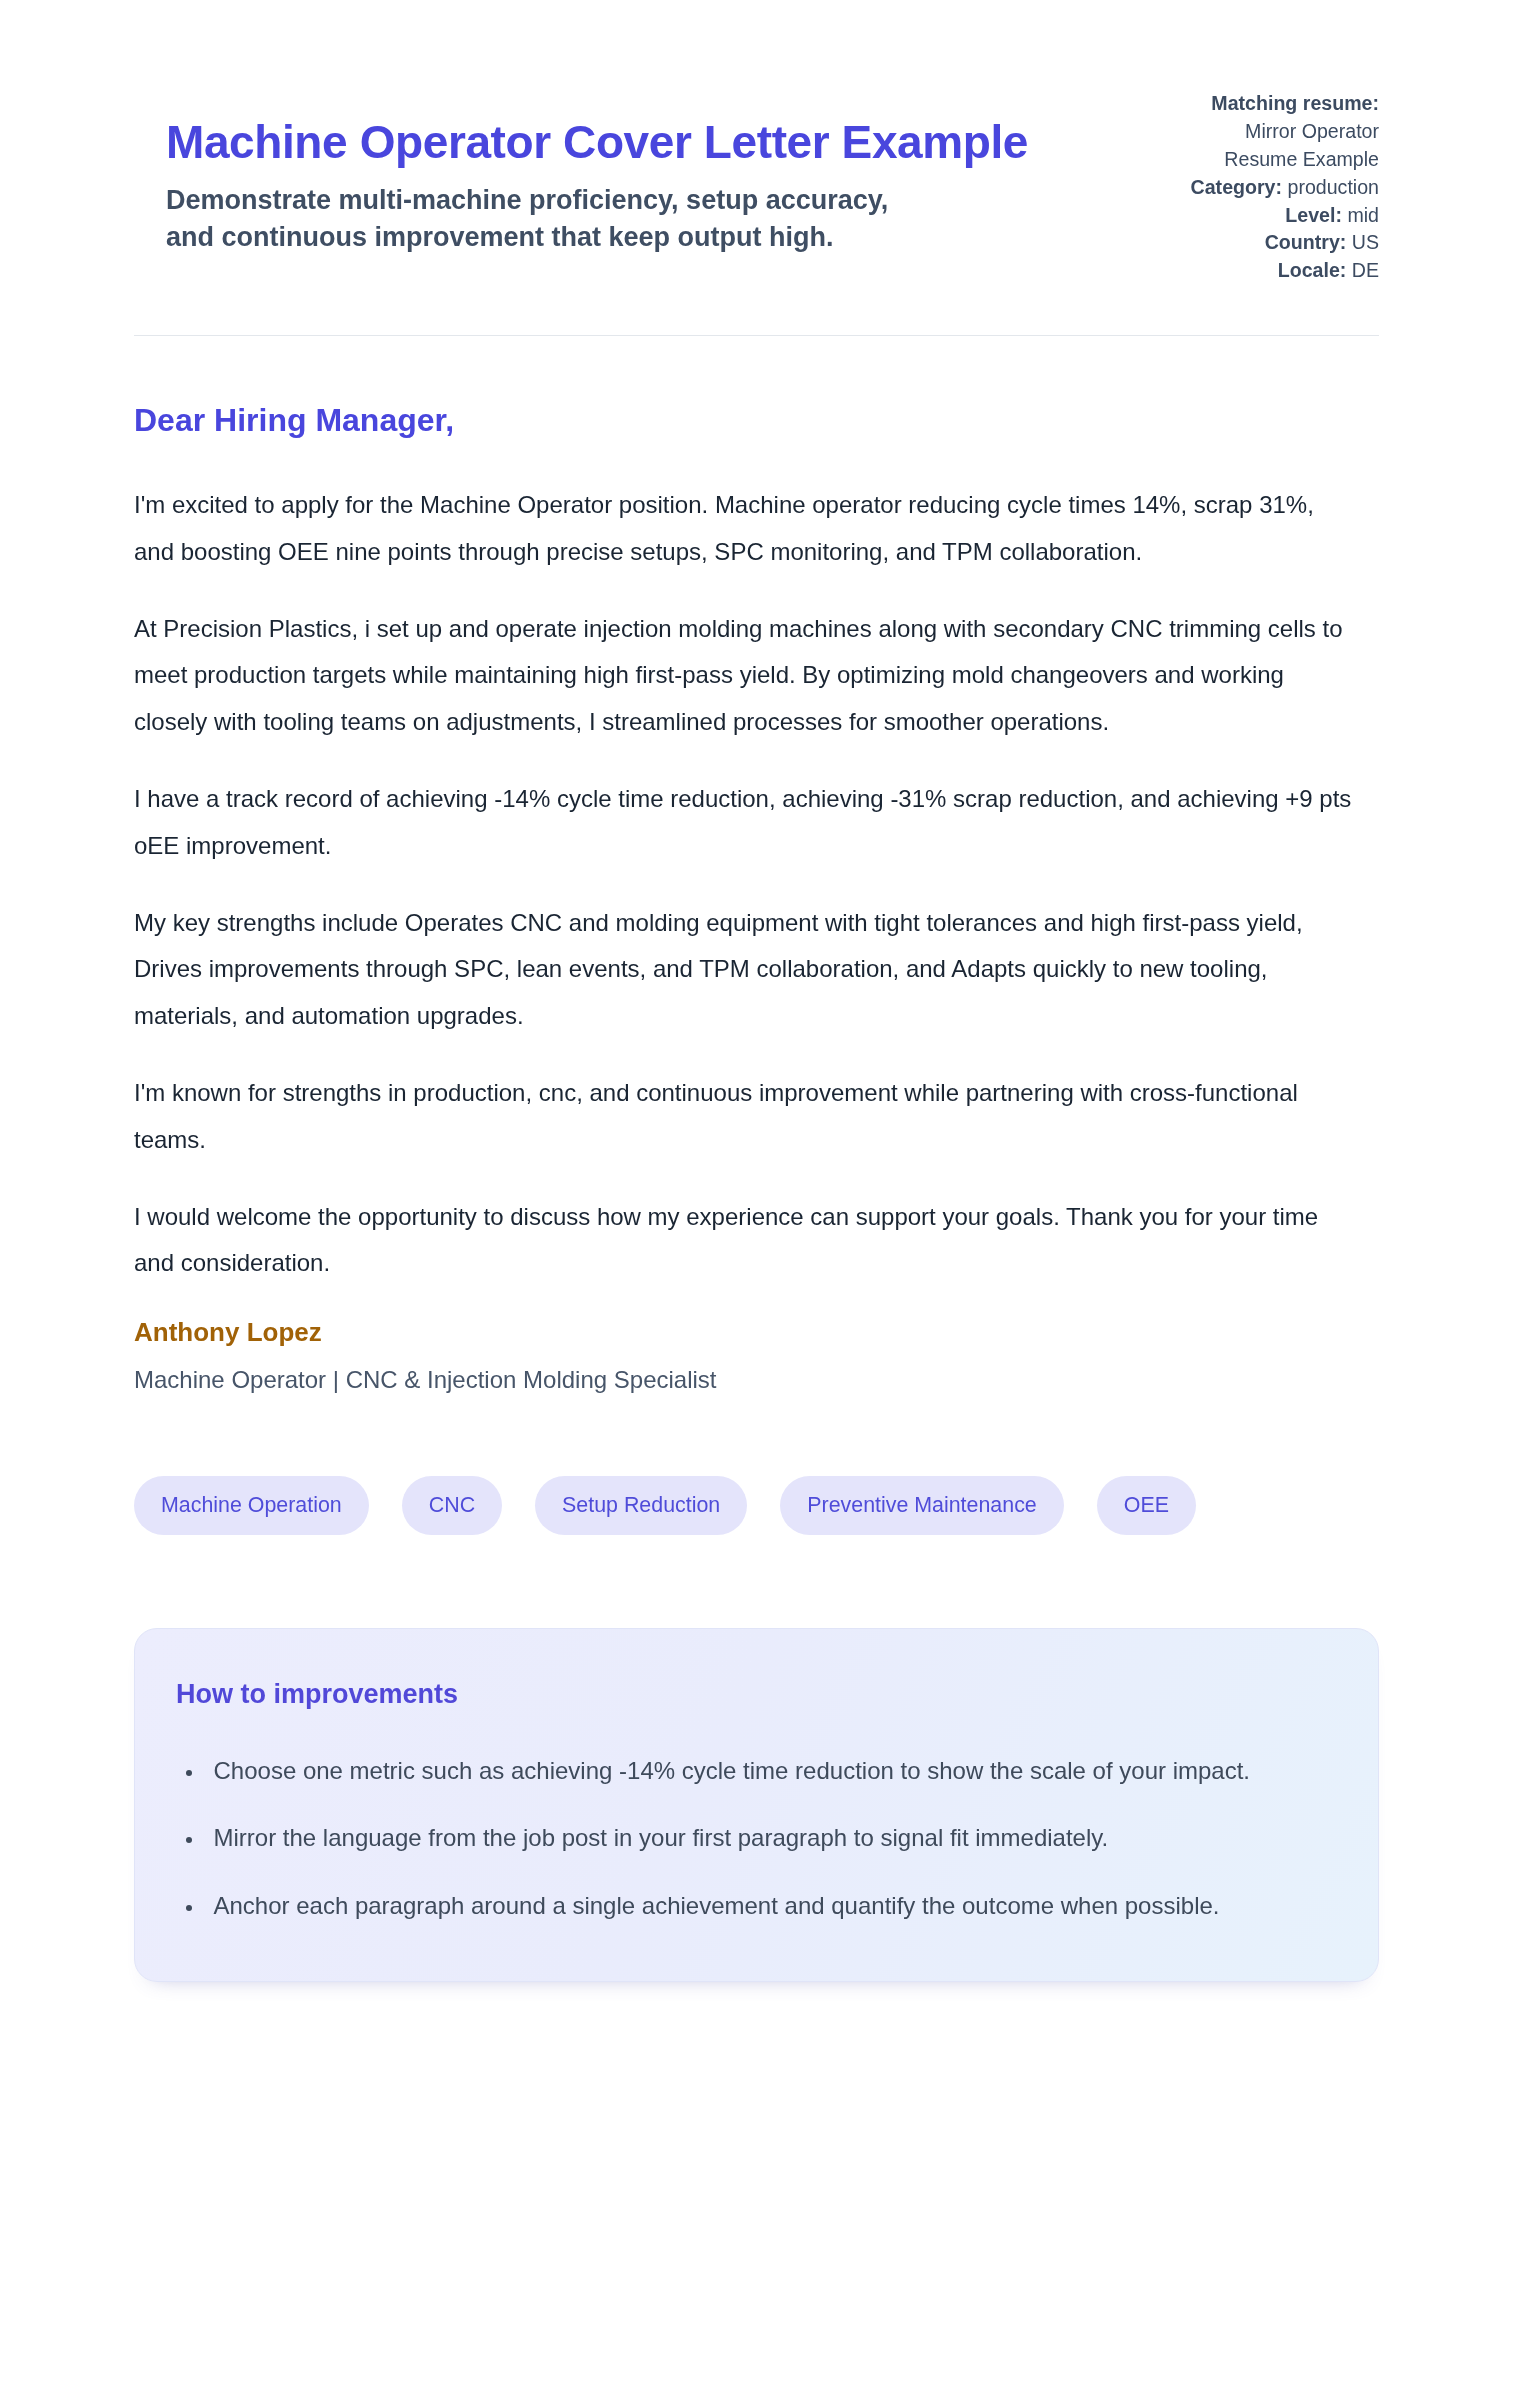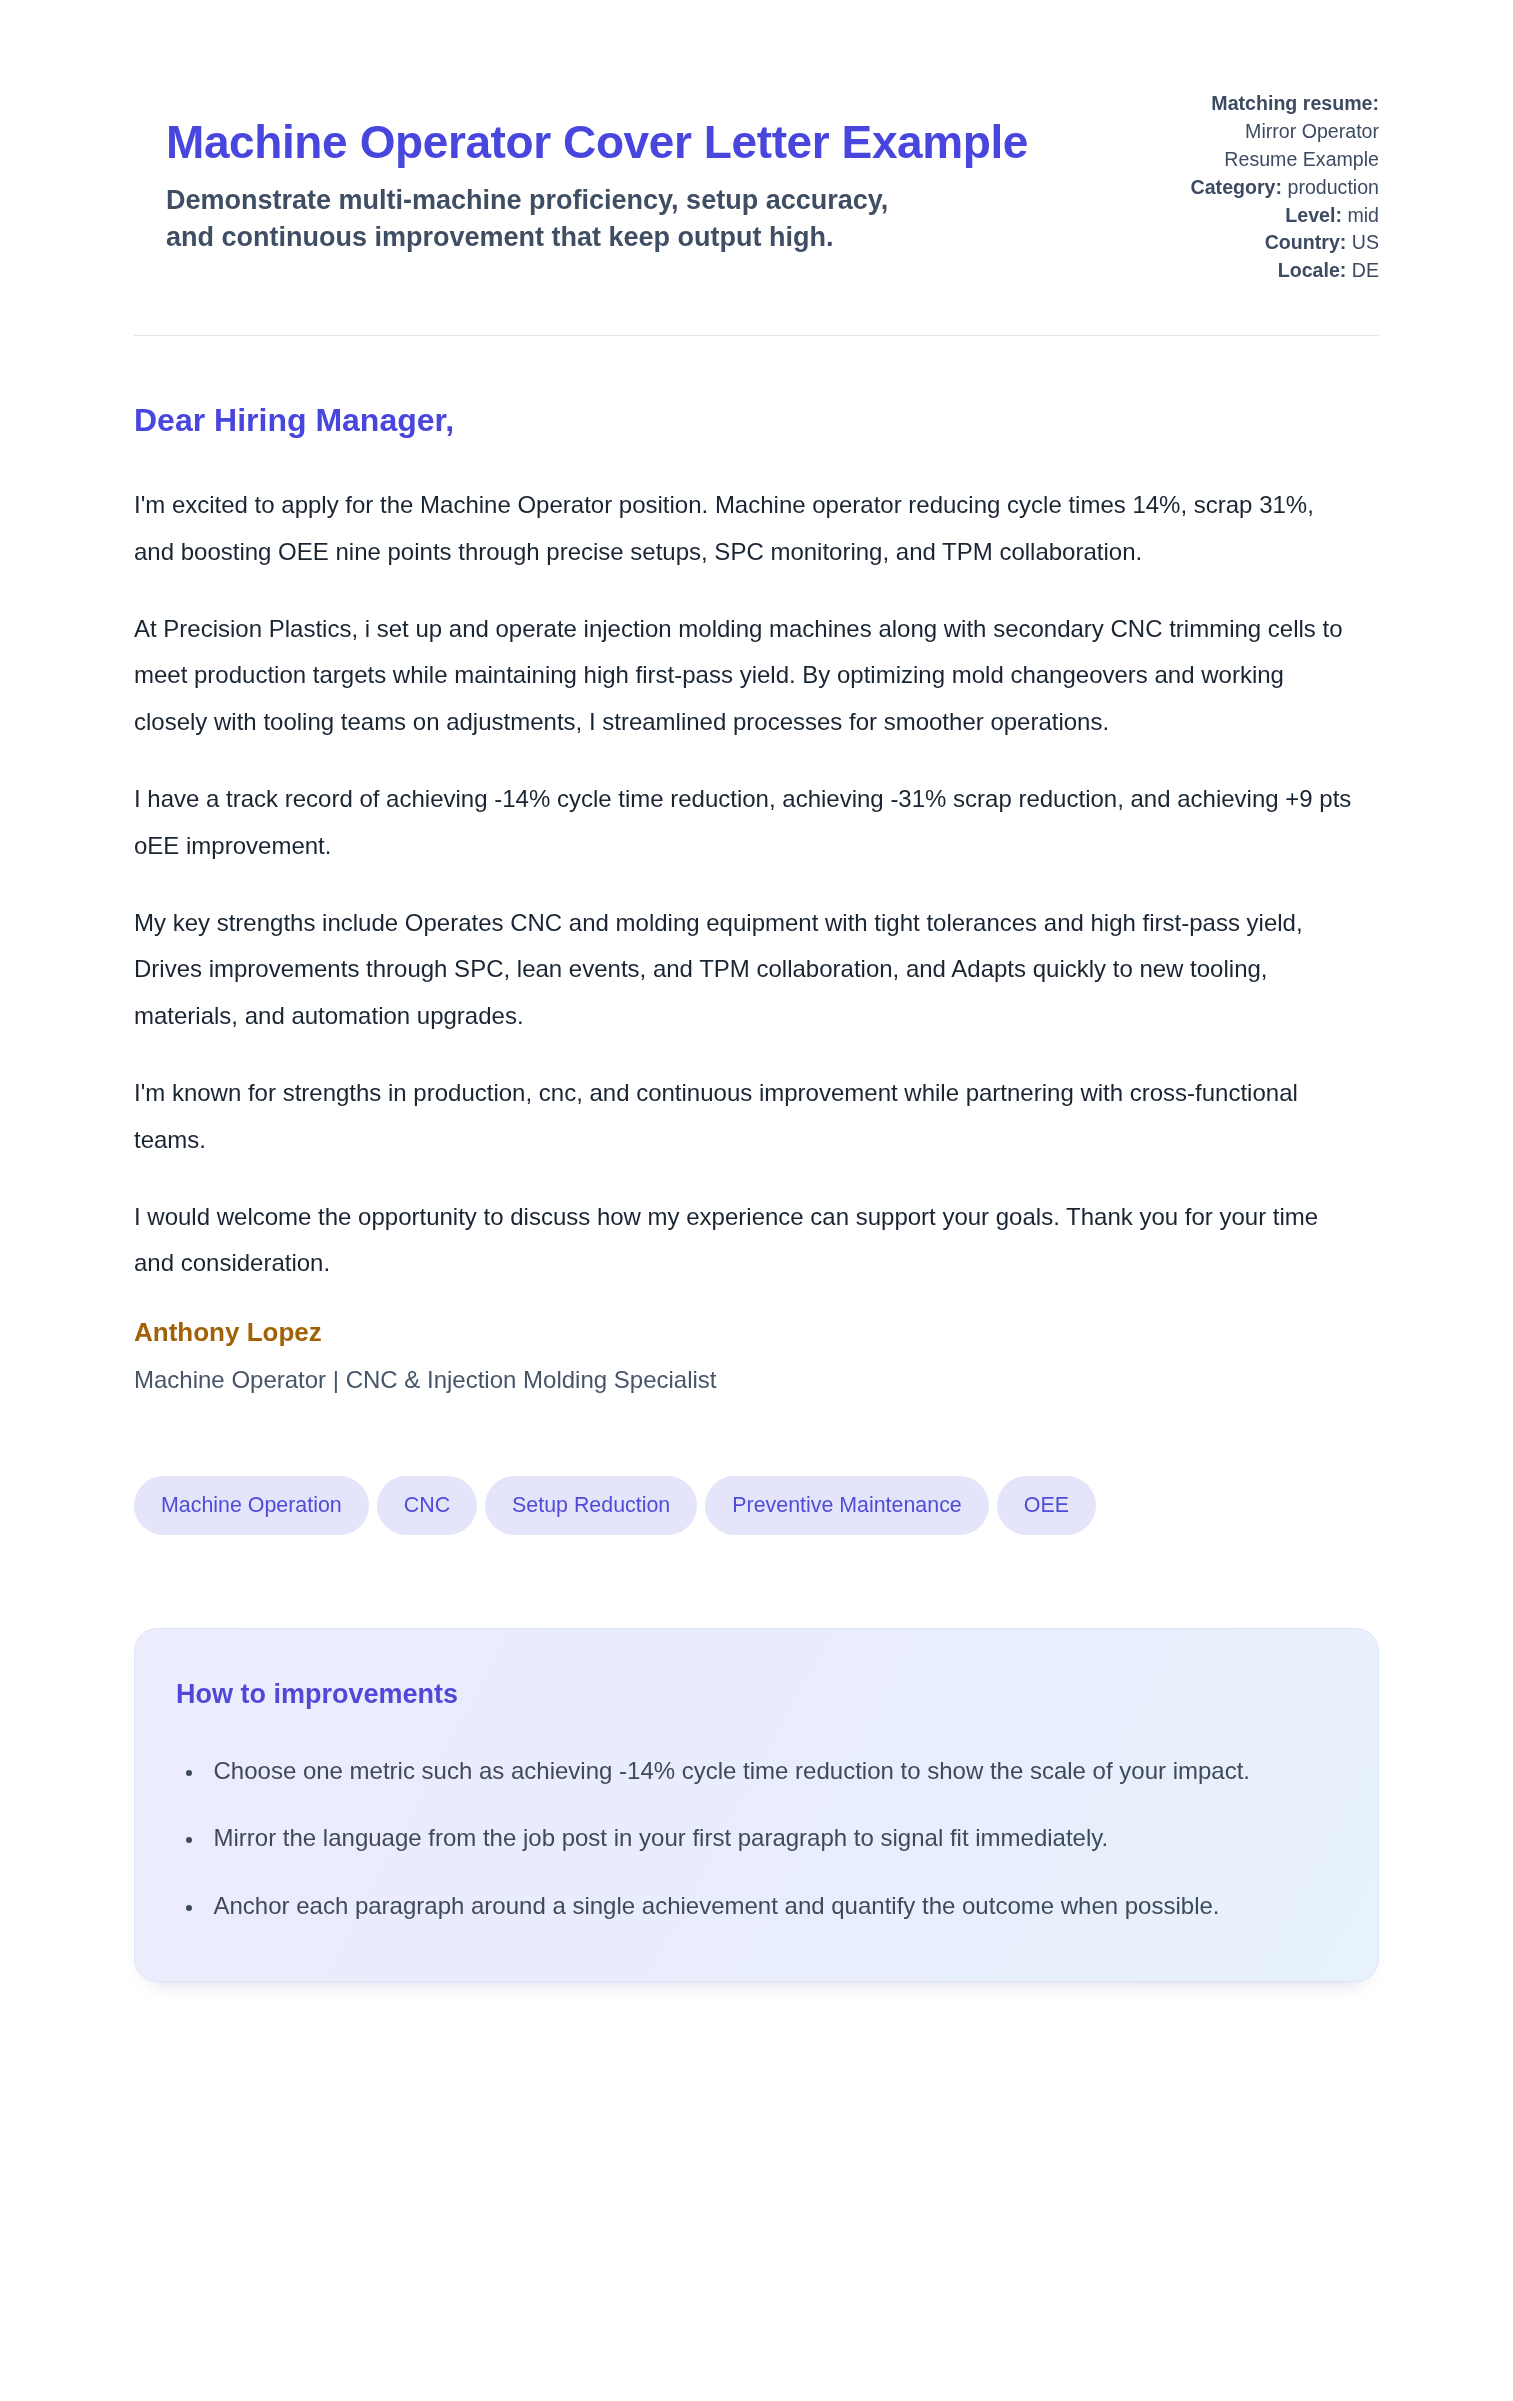--- a/index.html
+++ b/index.html
@@ -46,21 +46,21 @@
   }
   .para{
     font-size:24px;line-height:1.95;color:var(--body-text);
     margin-bottom:30px;
   }
   .sig-name{
     margin-top:28px;font-size:26px;font-weight:bold;color:#a16207;
   }
   .sig-role{margin-top:18px;font-size:24px;color:var(--muted-text);}
   
-  .tags{margin-top:82px;display:flex;flex-wrap:wrap;gap:8px;}
+  .tags{margin-top:82px;display:flex;flex-wrap:wrap;gap:33px;}
   .tag{
     display:inline-block;background:var(--pill-bg);color:var(--pill-text);
     font-size:21.4px;line-height:1;padding:18.7px 27px;border-radius:889px;
     cursor:pointer;
   }
   
   .personalize{
     margin-top:93px;border-radius:23px;
     background:linear-gradient(118deg,#ecedfd 0%,#e9ecfc 45%,#e7f2fc 100%);
     border:0.9px solid #e0e4f8;

